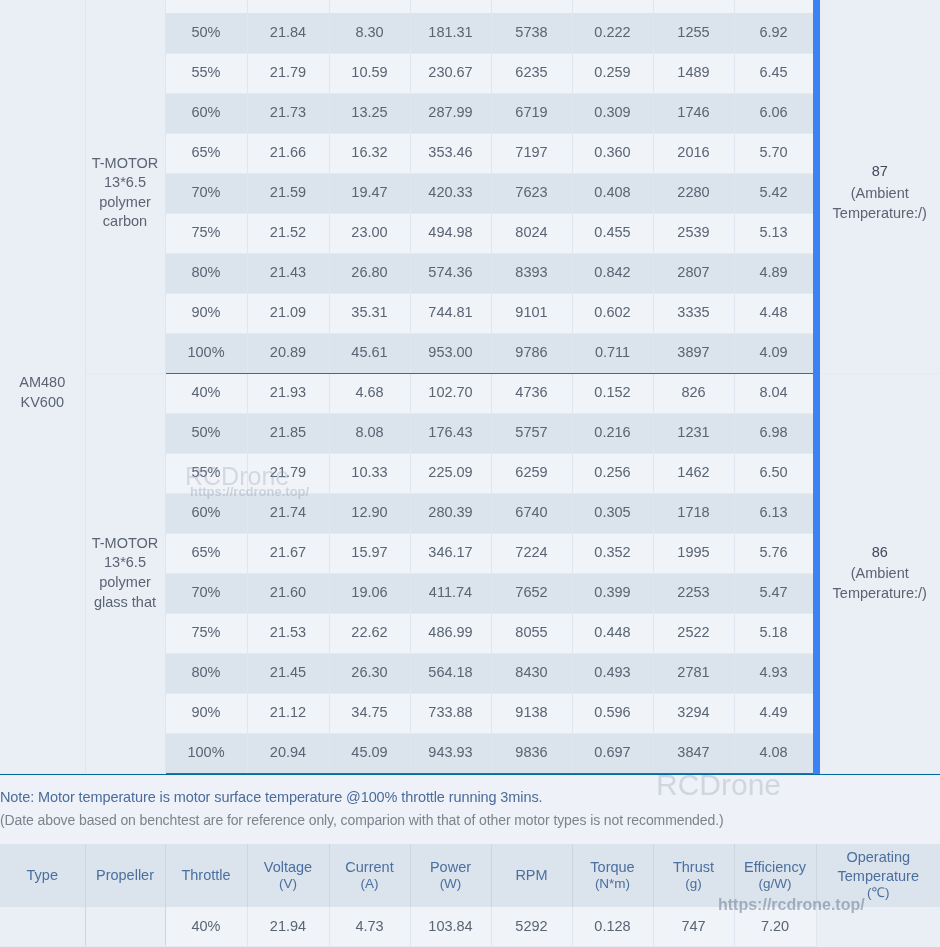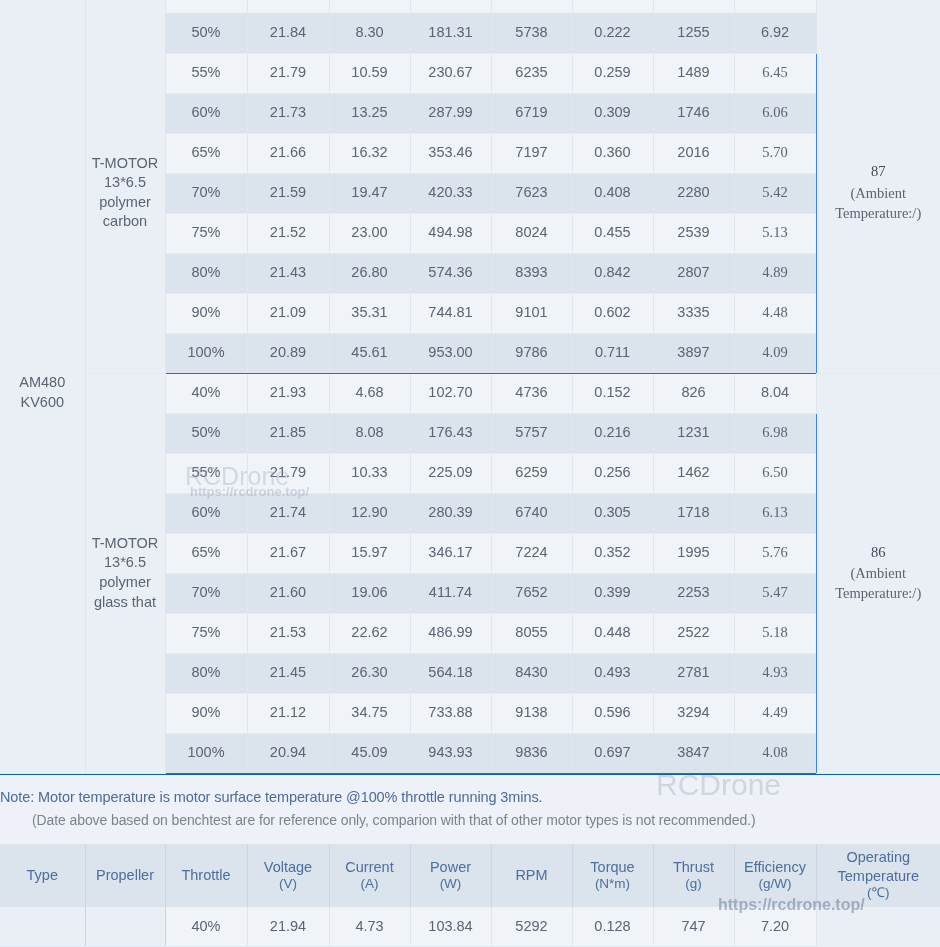--- a/index.html
+++ b/index.html
@@ -41,21 +41,21 @@
     text-align: center;
     vertical-align: middle;
     font-size: 14.5px;
     color: #5a6472;
     border-right: 1px solid #dfe6ef;
     border-bottom: 1px solid #e4eaf2;
     padding: 0 2px;
     line-height: 1.35;
     position: relative;
   }
-  table.spec td:last-child { border-right: none; font-family: Liberation Serif, serif; }
+  table.spec td:last-child { border-right: none; }
 
   tr.even td.data { background: #dbe3ec; }
   tr.odd  td.data { background: #f0f4f9; }
 
   td.grp {
     background: #eaeef5;
     color: #6b7481;
     font-size: 13.5px;
     border-right: 1px solid #ccd6e2;
     border-bottom: none;
@@ -67,21 +67,21 @@
     font-size: 15px;
     border-right: 1px solid #ccd6e2;
     border-bottom: none;
   }
   td.temp {
     background: #eaeef5;
     color: #6b7481;
     font-size: 13.5px;
     border-right: none;
     border-bottom: none;
-    border-left: 1px solid #3b82f6;
+    border-left: 7px solid #3b82f6;
   }
   td.temp .tnum {
     display: block;
     color: #41485a;
     font-size: 14.5px;
     margin-bottom: 2px;
   }
   tr.grp-end td.data { border-bottom: 1px solid #4d7c0f; }
 
   
@@ -99,21 +99,20 @@
   .note-line1 {
     font-size: 14.5px;
     color: #4a6c9b;
     margin-bottom: 7px;
     letter-spacing: -0.1px;
   }
   .note-line2 {
     font-size: 14px;
     color: #7b838f;
     letter-spacing: -0.1px;
-    margin-left: 32px;
   }
 
   
   table.hdr {
     width: 940px;
     border-collapse: collapse;
     table-layout: fixed;
   }
   table.hdr th {
     height: 63px;

